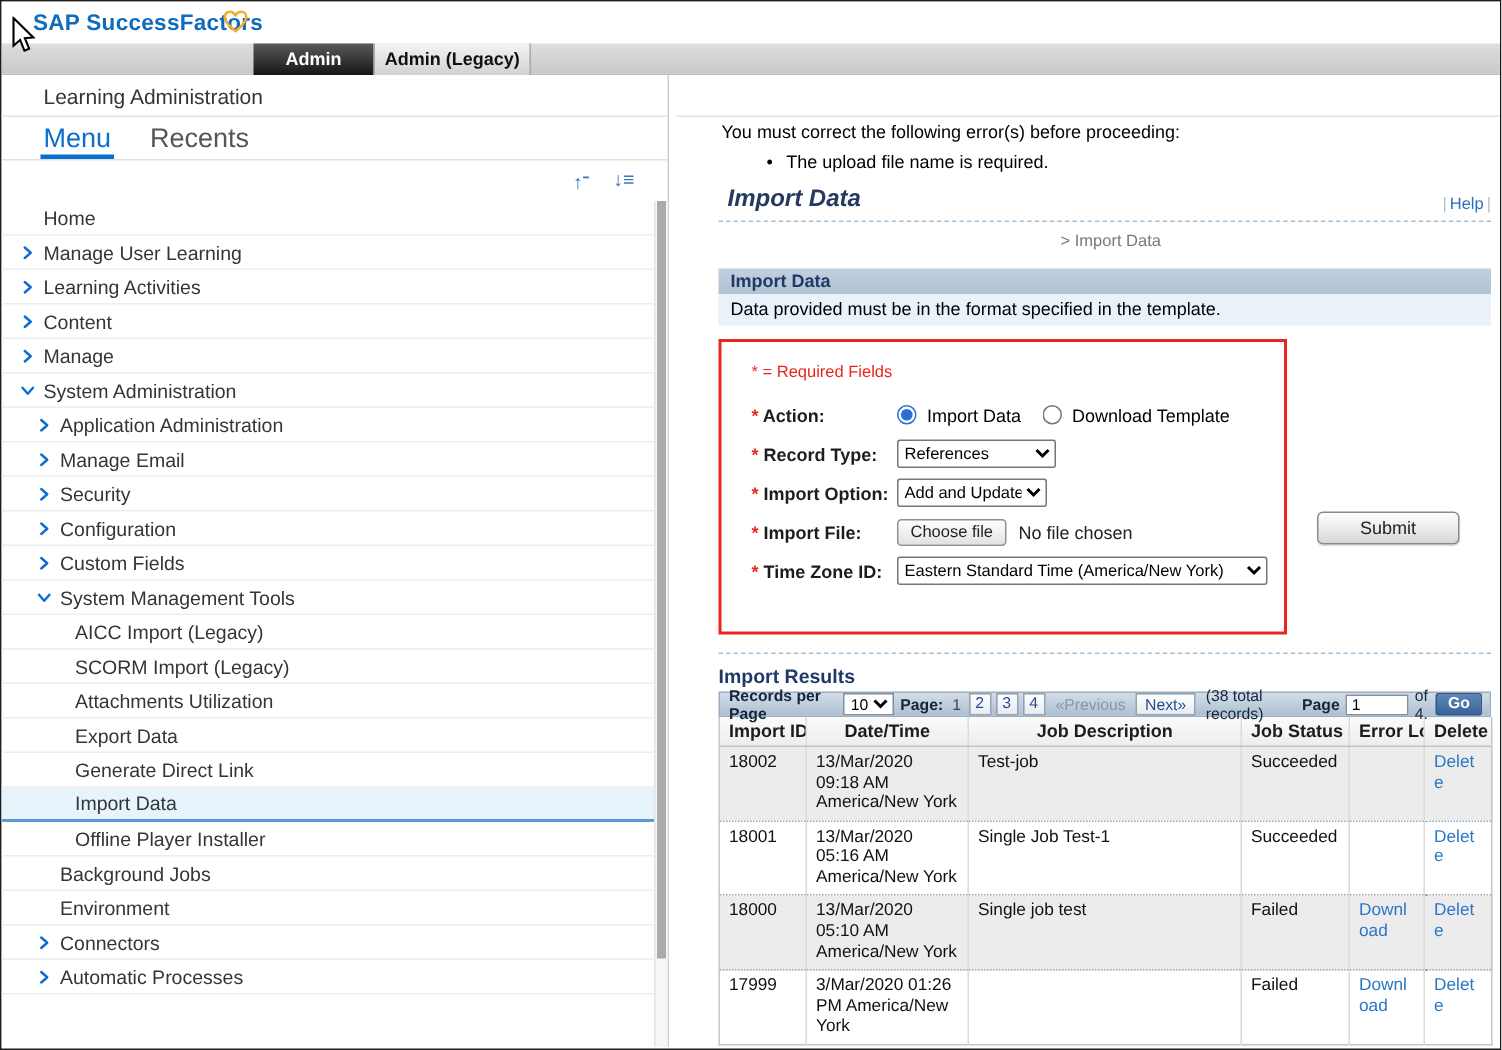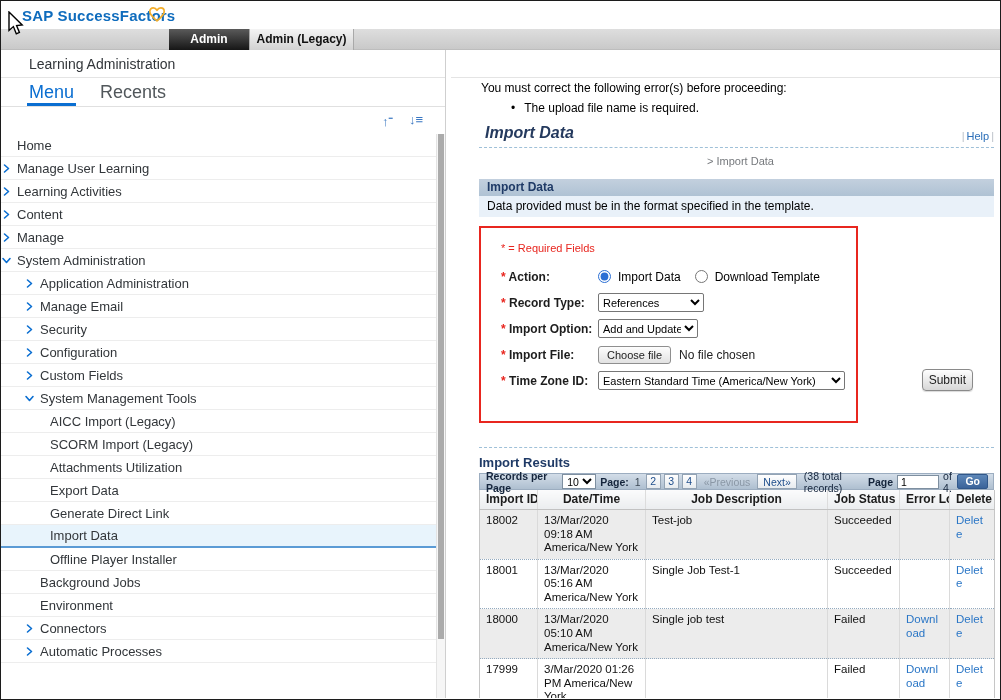--- a/index.html
+++ b/index.html
@@ -26,21 +26,21 @@
   .sb-tab { position:relative; padding-bottom:8px; cursor:default; }
   .sb-tab.active { color:#0a6ed1; }
   .sb-tab.active::after { content:""; position:absolute; left:-2px; right:-2px; bottom:0; height:3px; background:#0a6ed1; }
   .sb-tab.idle { color:#51575b; }
   .sb-hr2 { position:absolute; left:0; right:0; top:56px; height:1px; background:#e0e0e0; }
   .sb-sort { position:absolute; right:22px; top:62px; display:flex; gap:16px; color:#3a77c2; font-size:13px; font-weight:bold; }
   .sb-sort span { cursor:default; }
   .nav { position:absolute; left:0; top:84px; right:9px; }
   .nav-item { display:flex; align-items:center; height:23px; border-bottom:1px solid #ededed; font-size:13px; color:#32363a; cursor:default; }
   .nav-item .chev { width:16px; display:inline-flex; justify-content:flex-start; align-items:center; }
-  .lvl1 { padding-left:0;text-align:center; }
+  .lvl1 { padding-left:12px;text-align:center; }
   .lvl2 { padding-left:23px; }
   .lvl3 { padding-left:33px; }
   .nav-item.selected { background:#e8f4fc; border-bottom:2px solid #5b9bd5; }
   .sb-scroll { position:absolute; right:0; top:84px; bottom:0; width:9px; background:#f6f6f6; border-left:1px solid #e3e3e3; }
   .sb-thumb { position:absolute; left:1px; right:1px; top:0; height:505px; background:#ababab; }
 
   
   .main { position:absolute; left:446px; top:49px; width:553px; bottom:1px; background:#fff; overflow:hidden; }
   .main-topline { position:absolute; left:4px; right:0; top:27px; height:1px; background:#e4e4e4; }
   .content { position:absolute; left:32px; top:31px; width:515px; }
@@ -49,34 +49,34 @@
   .err-bullet .dot { margin-right:9px; }
   .title-row { display:flex; justify-content:space-between; align-items:flex-end; margin-bottom:5px; }
   .page-title { font-size:16px; font-style:italic; font-weight:bold; color:#253a5e; margin-left:6px; }
   .help-box { font-size:11px; color:#b9bfc6; }
   .help-link { color:#2a6eb8; cursor:pointer; margin:0 2px; }
   .dashed { border-top:1px dashed #9fc0d8; margin-bottom:7px; }
   .breadcrumb { font-size:11px; color:#76797d; margin:0 0 12px 8px;text-align:center; }
   .section-bar { height:17px; line-height:17px; padding-left:8px; background:linear-gradient(180deg,#c3d0de,#afc2d4); font-size:12px; font-weight:bold; color:#1f3a66; }
   .section-sub { padding:3px 8px 4px 8px; background:#e9f1f9; font-size:12px; color:#000; margin-bottom:9px; }
 
-  .redbox { width:379px; border:2px solid #e8261f; padding:14px 0 24px 20px; margin-bottom:24px; background:#fff; }
+  .redbox { width:379px; border:2px solid #e8261f; padding:14px 0 24px 20px; margin-bottom:12px; background:#fff; }
   .req-note { color:#e8251e; font-size:11px; margin-bottom:13px; }
   .frm-row { display:flex; align-items:center; margin-bottom:7px; min-height:19px; }
   .frm-label { width:97px; font-size:12px; font-weight:bold; color:#1d1d1d; flex-shrink:0; }
   .frm-label::before { content:"* "; color:#e8251e; }
   .frm-ctrl { display:flex; align-items:center; font-size:12px; }
   .frm-ctrl select { font-family:"Liberation Sans",sans-serif; font-size:11px; height:19px; border:1px solid #767676; background:#fff; border-radius:2px; }
   .radio-group { display:flex; align-items:center; gap:4px; font-size:12px; }
   .radio-group input { accent-color:#2b6fd4; width:13px; height:13px; margin-right:3px; }
   .radio-group .second { margin-left:10px; }
   .choose-btn { font-family:"Liberation Sans",sans-serif; font-size:11px; padding:2px 8px; border:1px solid #8f8f8f; border-radius:3px; background:linear-gradient(180deg,#fdfdfd,#e2e2e2); color:#222; cursor:pointer; }
   .file-status { font-size:12px; margin-left:8px; color:#222; }
 
-  .submit-btn { position:absolute; top:291px; right:27px; font-family:"Liberation Sans",sans-serif; font-size:12px; color:#222; padding:3px 6px; border:1px solid #8a8a8a; border-radius:4px; background:linear-gradient(180deg,#fefefe,#d7d7d7); box-shadow:0 1px 1px rgba(0,0,0,.15); cursor:pointer;margin-top:28px; }
+  .submit-btn { position:absolute; top:291px; right:27px; font-family:"Liberation Sans",sans-serif; font-size:12px; color:#222; padding:3px 28px; border:1px solid #8a8a8a; border-radius:4px; background:linear-gradient(180deg,#fefefe,#d7d7d7); box-shadow:0 1px 1px rgba(0,0,0,.15); cursor:pointer; }
 
   .results-title { font-size:13px; font-weight:bold; color:#1f3a66; margin:4px 0 3px 0; }
   .pag-bar { height:17px; display:flex; align-items:center; justify-content:space-between; padding:0 5px 0 6px; background:linear-gradient(180deg,#d3dde8,#aebfd0); border:1px solid #9cadc0; font-size:10.5px; color:#15253c; }
   .pag-left { display:flex; align-items:center; gap:4px; }
   .pag-right { display:flex; align-items:center; gap:4px; }
   .pag-bar .lbl { font-weight:bold; }
   .rpp-select { font-family:"Liberation Sans",sans-serif; font-size:10.5px; height:15px; border:1px solid #7e8fa0; background:#fff; }
   .page-current { color:#3c4854; padding:0 2px; }
   .page-btn { font-family:"Liberation Sans",sans-serif; font-size:10.5px; color:#1f4e8c; min-width:15px; height:15px; line-height:13px; border:1px solid #93a3b4; background:linear-gradient(180deg,#ffffff,#e7ebef); cursor:pointer; padding:0 3px; }
   .prev-lbl { color:#8a97a5; margin-left:3px; }

